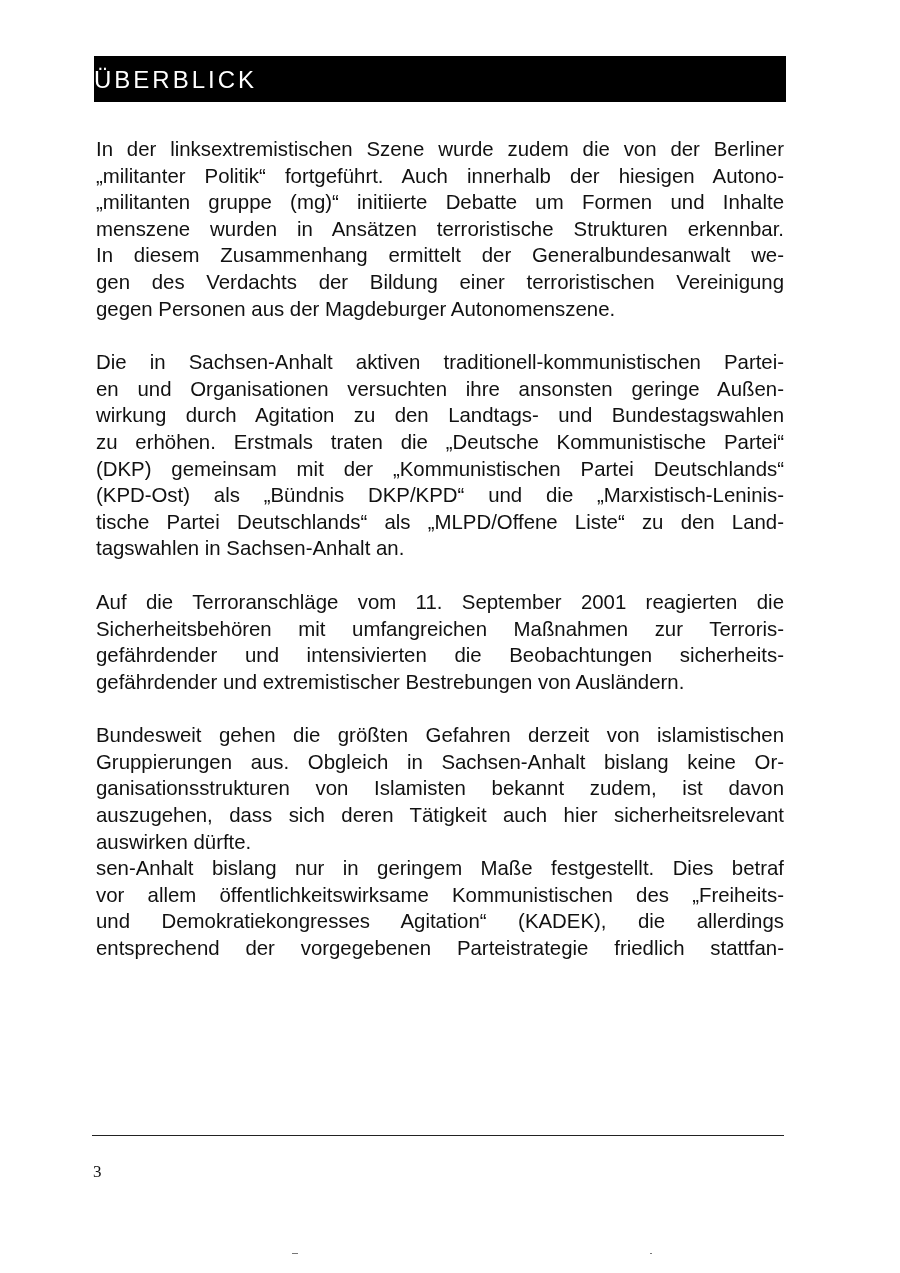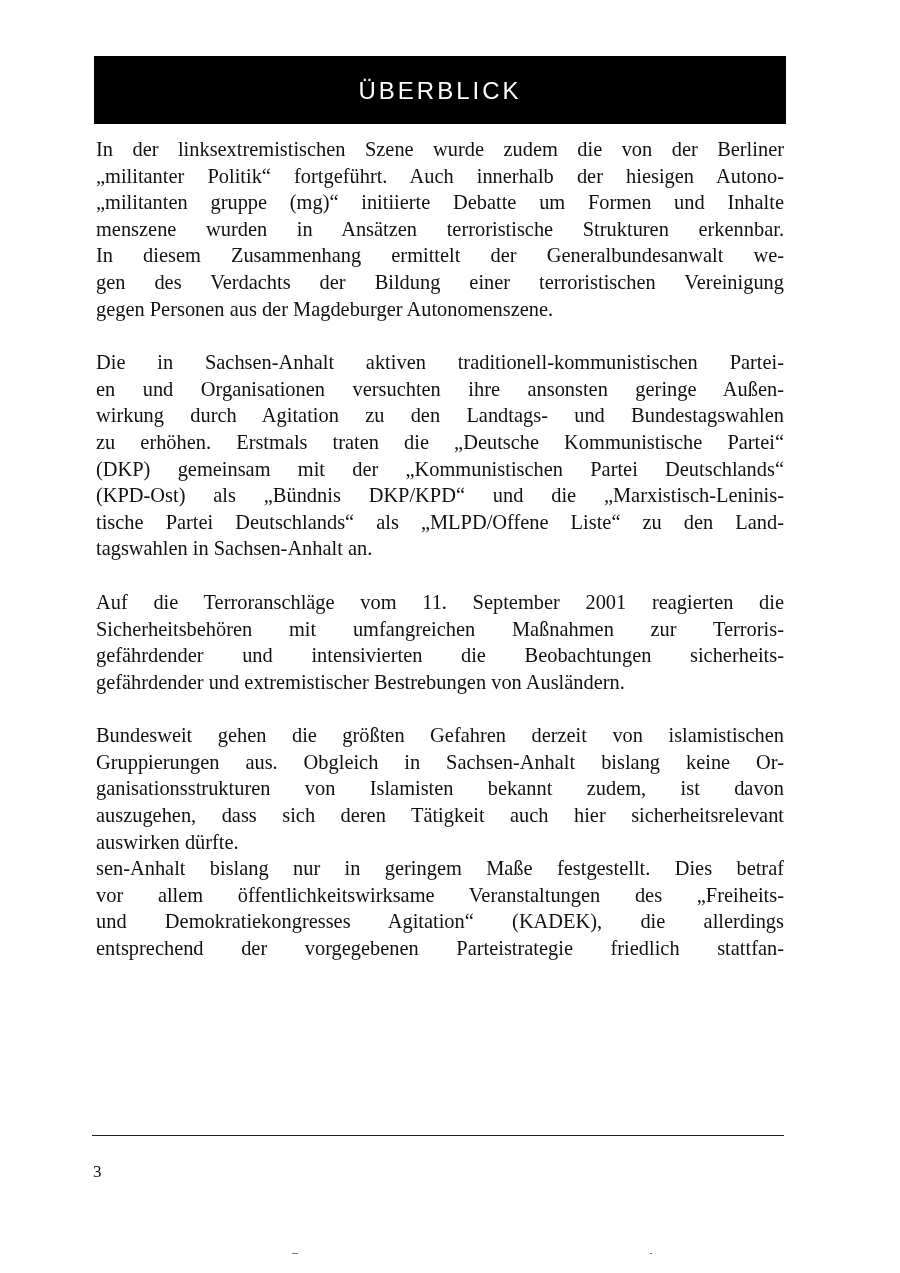--- a/index.html
+++ b/index.html
@@ -13,25 +13,24 @@
       position: relative;
       overflow: hidden;
       font-family: "Liberation Sans", sans-serif;
       color: #111111;
     }
     .header-bar {
       position: absolute;
       left: 94px;
       top: 56px;
       width: 692px;
-      height: 68px;
+      height: 46px;
       background: #000000;
       display: flex;
       align-items: center;
-      justify-content: center;
     }
     .header-title {
       color: #ffffff;
       font-family: "Liberation Sans", sans-serif;
       font-size: 24px;
       letter-spacing: 3px;
       font-weight: normal;
       margin-top: 2px;
     }
     .content {
@@ -46,21 +45,20 @@
     .line {
       display: block;
       font-size: 20.4px;
       line-height: 26.6px;
       height: 26.6px;
       white-space: nowrap;
       text-align: justify;
       text-align-last: justify;
       width: 688px;
       overflow: visible;
-      font-family: Liberation Serif, serif;
     }
     .line.last {
       text-align-last: left;
     }
     .gap {
       height: 27px;
     }
     .footer-rule {
       position: absolute;
       left: 92px;
@@ -126,21 +124,21 @@
   <div class="para">
     <span class="line">Bundesweit gehen die größten Gefahren derzeit von islamistischen</span>
     <span class="line">Gruppierungen aus. Obgleich in Sachsen-Anhalt bislang keine Or-</span>
     <span class="line">ganisationsstrukturen von Islamisten bekannt zudem, ist davon</span>
     <span class="line">auszugehen, dass sich deren Tätigkeit auch hier sicherheitsrelevant</span>
     <span class="line last">auswirken dürfte.</span>
   </div>
 
   <div class="para">
     <span class="line">sen-Anhalt bislang nur in geringem Maße festgestellt. Dies betraf</span>
-    <span class="line">vor allem öffentlichkeitswirksame Veranstaltungen des „Freiheits-</span>
+    <span class="line">vor allem öffentlichkeitswirksame Kommunistischen des „Freiheits-</span>
     <span class="line">und Demokratiekongresses Agitation“ (KADEK), die allerdings</span>
     <span class="line">entsprechend der vorgegebenen Parteistrategie friedlich stattfan-</span>
   </div>
 </div>
 
 <div class="footer-rule"></div>
 <div class="page-number">3</div>
 
 <div class="speck" style="left:292px; top:1253px; width:6px;"></div>
 <div class="speck" style="left:650px; top:1253px; width:2px;"></div>

